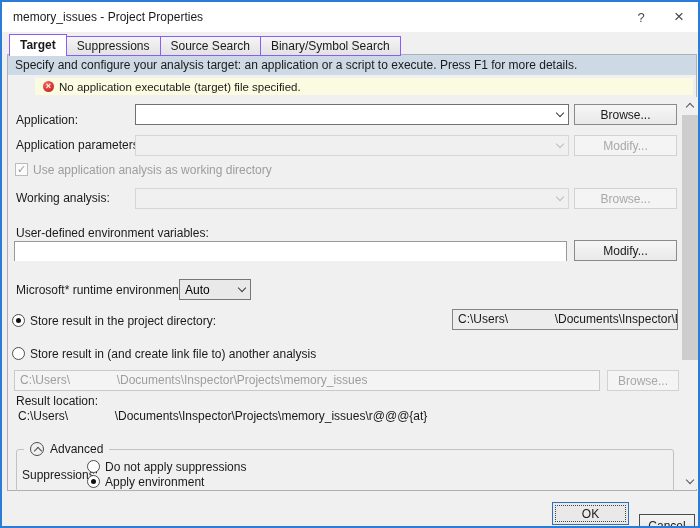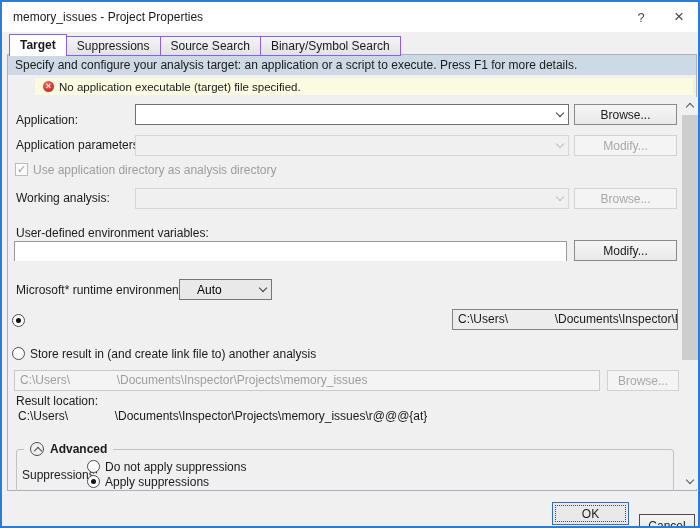--- a/index.html
+++ b/index.html
@@ -57,21 +57,21 @@
                white-space:pre; overflow:hidden; z-index:2; }
   .pathfield.disabled { background:#f4f4f4; border-color:#c9c9c9; color:#9d9d9d; }
   .envfield { position:absolute; left:12px; top:239px; width:553px; height:20px; background:#ffffff;
               border:1px solid #999999; z-index:2; }
   .envfield input { width:100%; height:100%; border:0; outline:0; font:12px "Liberation Sans",sans-serif; padding:0 4px; }
   .resultpath { position:absolute; font-size:12px; color:#1a1a1a; white-space:pre; z-index:2; }
   
   .group { position:absolute; left:14px; top:447px; width:658px; height:46px;
            border:1px solid #c2c2c2; border-radius:3px; z-index:2; }
   .adv-head { position:absolute; left:22px; top:440px; display:flex; align-items:center;
-              background:#f0f0f0; padding:0 6px; z-index:3;font-weight:bold; }
+              background:#f0f0f0; padding:0 6px; z-index:3; }
   .adv-icon { display:inline-block; position:relative; width:14px; height:14px; border:1.5px solid #4d4d4d;
               border-radius:50%; margin-right:6px; }
   .adv-icon::after { content:""; position:absolute; left:3.5px; top:4.5px; width:5px; height:5px;
                      border-left:1.5px solid #4d4d4d; border-top:1.5px solid #4d4d4d; transform:rotate(45deg); }
   .adv-label { font-size:12px; color:#1a1a1a; white-space:nowrap; }
   
   .scrollbar { position:absolute; left:680px; top:95px; width:16px; height:392px; background:#f0f0f0; z-index:3; }
   .scroll-btn { position:absolute; left:0; width:16px; height:16px; display:flex; align-items:center; justify-content:center; }
   .scroll-up { top:0; } .scroll-down { bottom:0; }
   .s-chev-up { width:6px; height:6px; border-left:1.4px solid #555; border-top:1.4px solid #555;
@@ -126,67 +126,68 @@
   <div class="lbl" style="left:14px; top:136px;">Application parameters:</div>
   <div class="combo disabled" style="left:133px; top:133px; width:434px;">
     <input disabled="" value="" style="">
     <span class="dd">
         <span class="chev"></span>
       </span>
   </div>
   <button class="btn disabled" style="left:572px; top:133px; width:103px;">Modify...</button>
 
   <span class="cb" style="left:13px; top:161px;"><span>✓</span></span>
-  <div class="lbl dis" style="left:31px; top:161px;">Use application directory as analysis directory</div>
+  <div class="lbl dis" style="left:31px; top:161px;">Use application analysis as working directory</div>
 
   <div class="lbl" style="left:14px; top:189px;">Working analysis:</div>
   <div class="combo disabled" style="left:133px; top:186px; width:434px;">
     <input disabled="" value="" style="">
     <span class="dd">
         <span class="chev"></span>
       </span>
   </div>
   <button class="btn disabled" style="left:572px; top:186px; width:103px;">Browse...</button>
 
   <div class="lbl" style="left:14px; top:224px;">User-defined environment variables:</div>
   <div class="envfield">
     <input value="" style="">
   </div>
   <button class="btn" style="left:572px; top:238px; width:103px;">Modify...</button>
 
   <div class="lbl" style="left:14px; top:281px;">Microsoft* runtime environment:</div>
-  <div class="combo gray" style="left:177px; top:277px; width:93px;padding-left:12px;">
+  <div class="combo gray" style="left:177px; top:277px; width:72px;">
     <span style="flex:1; font-size:12px; padding-left:5px;">Auto</span>
     <span class="dd">
         <span class="chev"></span>
       </span>
   </div>
 
   <span class="radio sel" style="left:10px; top:312px;"></span>
+  <div class="lbl" style="left:28px; top:312px;">Store result in the project directory:</div>
   <div class="pathfield" style="left:450px; top:307px; width:226px;">C:\Users\              \Documents\Inspector\Projects\memory_issues</div>
 
   <span class="radio" style="left:10px; top:345px;"></span>
   <div class="lbl" style="left:28px; top:345px;">Store result in (and create link file to) another analysis</div>
   <div class="pathfield disabled" style="left:12px; top:368px; width:586px;">C:\Users\              \Documents\Inspector\Projects\memory_issues</div>
   <button class="btn disabled" style="left:605px; top:368px; width:72px;">Browse...</button>
 
   <div class="lbl" style="left:14px; top:392px;">Result location:</div>
   <div class="resultpath" style="left:16px; top:407px;">C:\Users\              \Documents\Inspector\Projects\memory_issues\r@@@{at}</div>
 
   <div class="group"></div>
   <div class="adv-head">
     <span class="adv-icon"></span>
     <span class="adv-label">Advanced</span>
   </div>
 
   <div class="lbl" style="left:20px; top:466px;">Suppressions:</div>
   <span class="radio" style="left:85px; top:458px;"></span>
   <div class="lbl" style="left:103px; top:458px;">Do not apply suppressions</div>
   <span class="radio sel" style="left:85px; top:473px;"></span>
-  <div class="lbl" style="left:103px; top:473px;">Apply suppressions</div>
+  <div class="lbl" style="left:103px; top:473px;">Apply environment</div>
 
   <div class="scrollbar">
     <div class="scroll-btn scroll-up">
         <span class="s-chev-up"></span>
       </div>
     <div class="scroll-thumb"></div>
     <div class="scroll-btn scroll-down">
         <span class="s-chev-down"></span>
       </div>
   </div>

